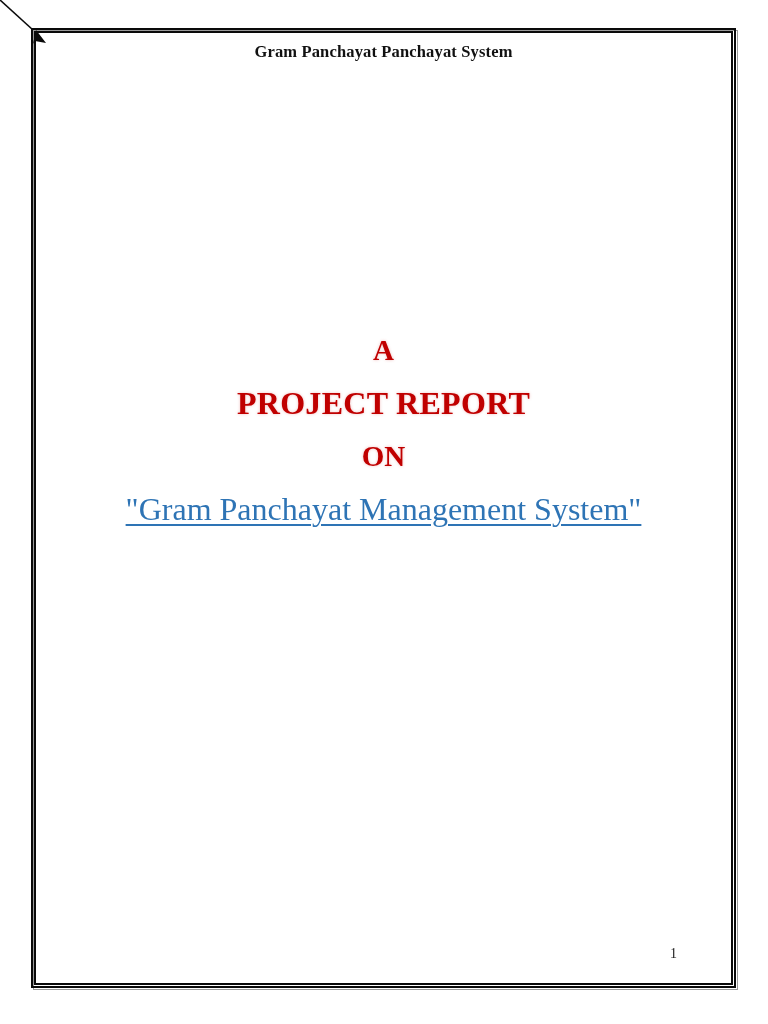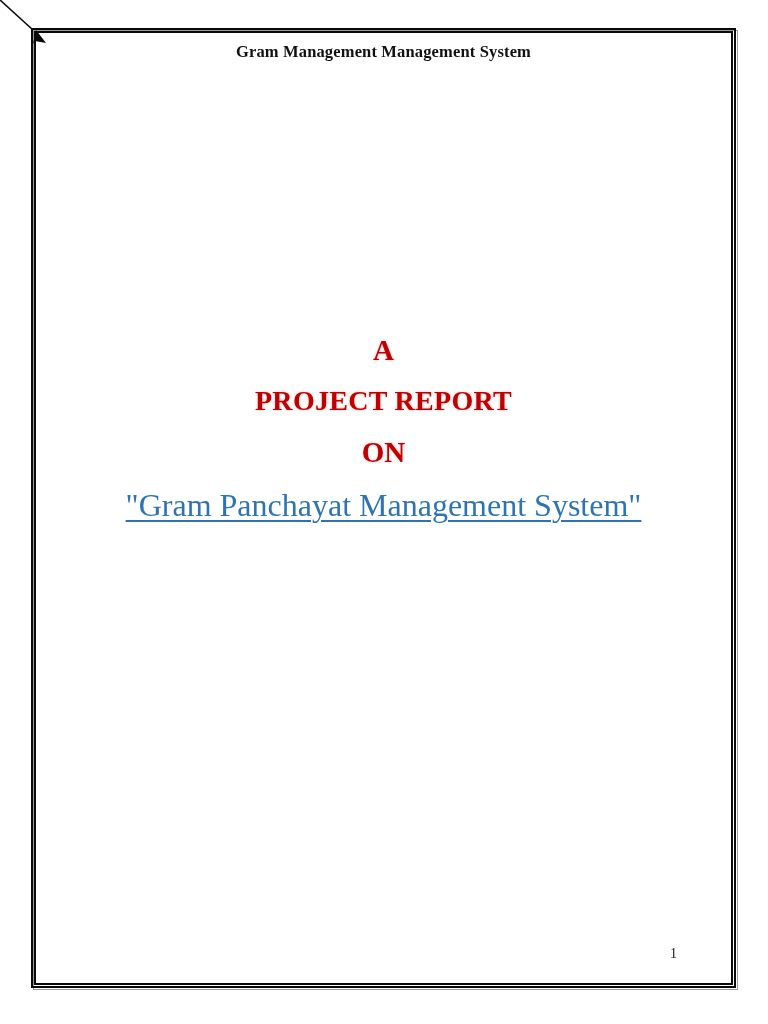--- a/index.html
+++ b/index.html
@@ -87,21 +87,21 @@
     text-align: center;
   }
   .title-red {
     font-family: "Liberation Serif", "DejaVu Serif", serif;
     font-weight: bold;
     color: #C00000;
     line-height: 1.0;
     text-shadow: 0 0 3px rgba(210, 60, 60, 0.35);
   }
   #title-a       { font-size: 29px; margin: 0 0 22px 0; }
-  #title-report  { font-size: 28px; margin: 6px 0 23px 0; letter-spacing: 0.3px; }
+  #title-report  { font-size: 32px; margin: 6px 0 23px 0; letter-spacing: 0.3px; }
   #title-on      { font-size: 29px; margin: 16px 0 20px 0; }
 
   #title-subject {
     font-family: "Liberation Serif", "DejaVu Serif", serif;
     font-weight: normal;
     font-size: 32px;
     line-height: 1.15;
     color: #2E74B5;
     text-decoration: underline;
     text-underline-offset: 4px;
@@ -129,21 +129,21 @@
 
   <div id="page-border-shadow"></div>
   <div id="page-border"></div>
 
   <svg id="corner-annotation" viewBox="0 0 60 56" xmlns="http://www.w3.org/2000/svg">
     <line x1="0" y1="0" x2="33" y2="30" stroke="#0a0a0a" stroke-width="1.6"></line>
     <polygon points="36,30 46,43 35,41 33,44" fill="#0a0a0a"></polygon>
   </svg>
 
   <div id="doc-header">
-    <div class="header-text">Gram Management Management System</div>
+    <div class="header-text">Gram Panchayat Panchayat System</div>
   </div>
 
   <div id="title-block">
     <div class="title-red" id="title-a">A</div>
     <div class="title-red" id="title-report">PROJECT REPORT</div>
     <div class="title-red" id="title-on">ON</div>
     <div id="title-subject">"Gram Panchayat Management System"</div>
   </div>
 
   <div id="page-number">1</div>

